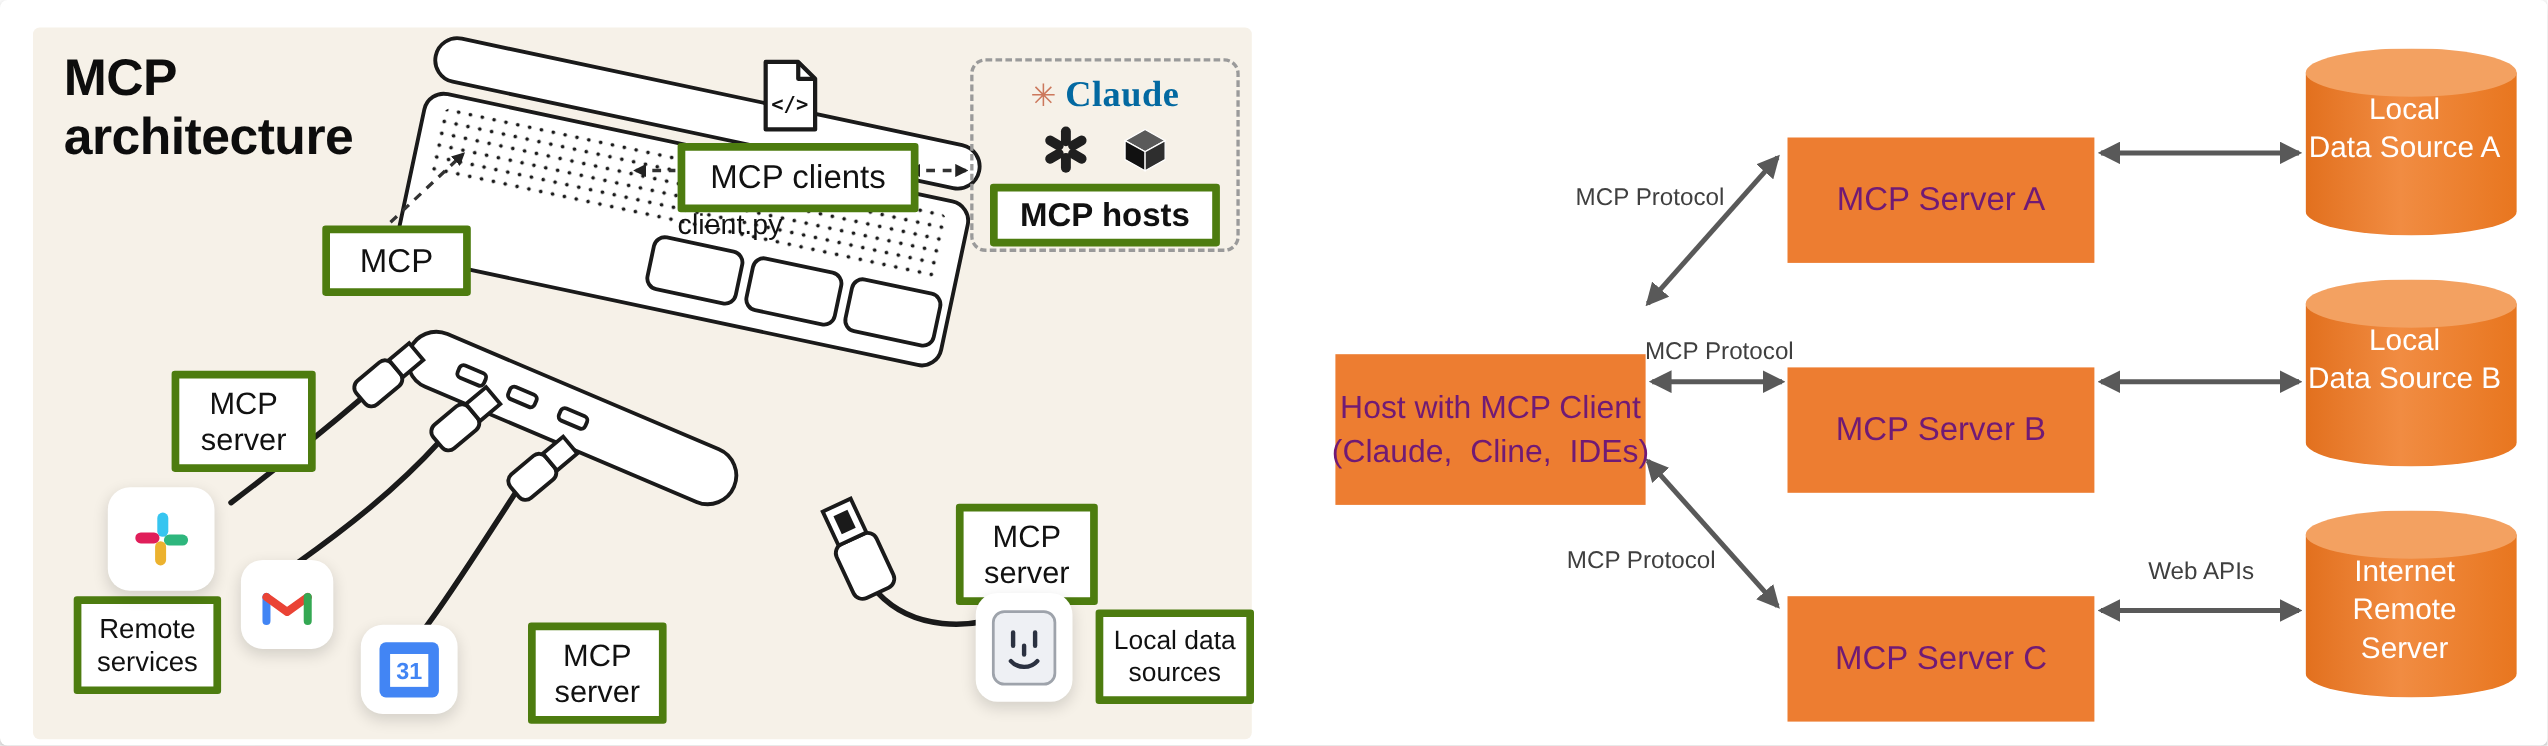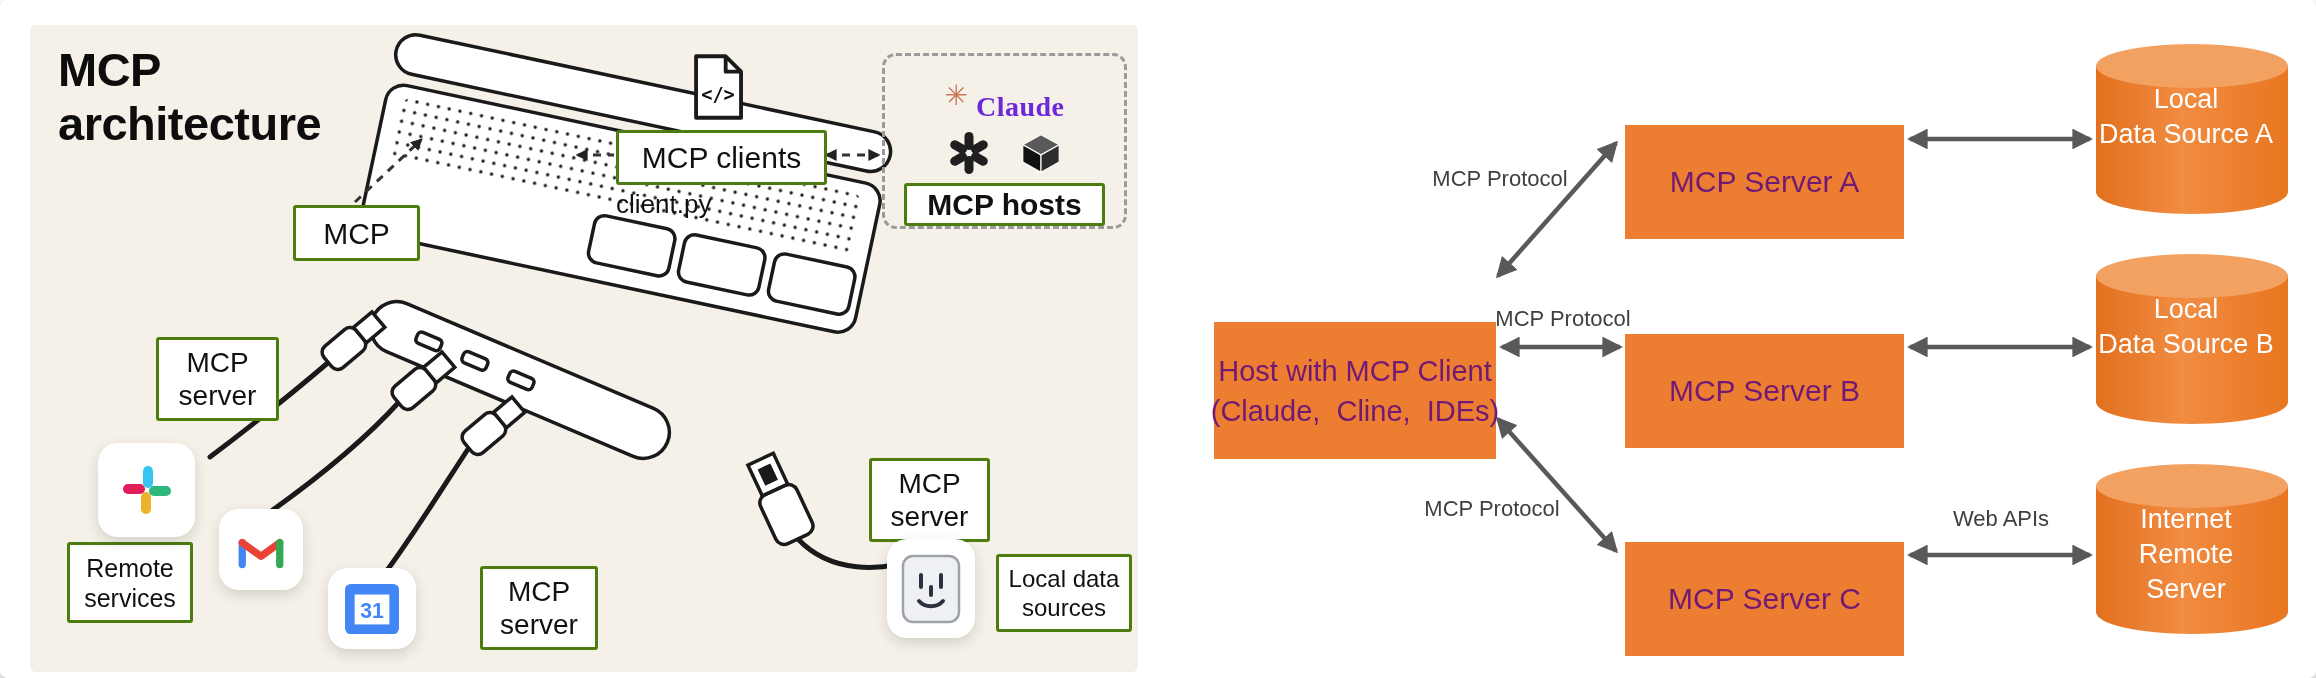--- a/index.html
+++ b/index.html
@@ -7,32 +7,32 @@
     position:relative;width:2316px;height:678px;background:#ffffff;
     font-family:"Liberation Sans",sans-serif;border-radius:7px;overflow:hidden;
     box-shadow:0 4px 10px rgba(0,0,0,.30);
   }
   
   .left-panel{position:absolute;left:30px;top:25px;width:1108px;height:647px;background:#F6F1E8;border-radius:6px;}
   .illus{position:absolute;left:0;top:0;}
   .title{position:absolute;left:28px;top:18px;margin:0;font-size:47px;line-height:54px;font-weight:600;color:#0d0d0d;letter-spacing:-0.5px;}
   .title span{display:block;}
   .hand-box{
-    position:absolute;background:#ffffff;border:3px solid #4d7c0f;border-radius:3px;color:#111;
+    position:absolute;background:#ffffff;border:7px solid #4d7c0f;border-radius:3px;color:#111;
     display:flex;flex-direction:column;align-items:center;justify-content:center;text-align:center;
     font-size:28px;line-height:33px;font-weight:500;
   }
   .client-file{position:absolute;font-size:26px;color:#111;font-weight:500;}
   .hosts-group{
     position:absolute;left:852px;top:28px;width:245px;height:176px;border:3px dashed #9a9a9a;border-radius:14px;
     box-sizing:border-box;display:flex;flex-direction:column;align-items:center;padding-top:12px;gap:7px;
   }
   .claude-row{display:flex;align-items:center;gap:8px;}
   .cstar{color:#CC785C;font-size:28px;line-height:28px;}
-  .cword{font-family:"Liberation Serif",serif;font-weight:700;font-size:28px;color:#6d28d9;letter-spacing:0.5px;margin-top:23px;}
+  .cword{font-family:"Liberation Serif",serif;font-weight:700;font-size:33px;color:#0369a1;letter-spacing:0.5px;}
   .logo-row{display:flex;align-items:center;gap:26px;height:48px;}
   .hosts-label{position:static;width:195px;height:43px;font-size:30px;font-weight:600;}
   .tile{position:absolute;background:#ffffff;border-radius:20px;box-shadow:0 5px 14px rgba(0,0,0,0.14);
         display:flex;align-items:center;justify-content:center;}
   .code-icon{position:absolute;}
   
   .obox{position:absolute;background:#ED7D31;color:#701a75;display:flex;flex-direction:column;
         align-items:center;justify-content:center;text-align:center;font-size:30px;line-height:40px;margin-top:44px;}
   .edge-label{position:absolute;width:220px;text-align:center;font-size:22px;color:#3f3f3f;}
   .cyl{position:absolute;width:180px;}

